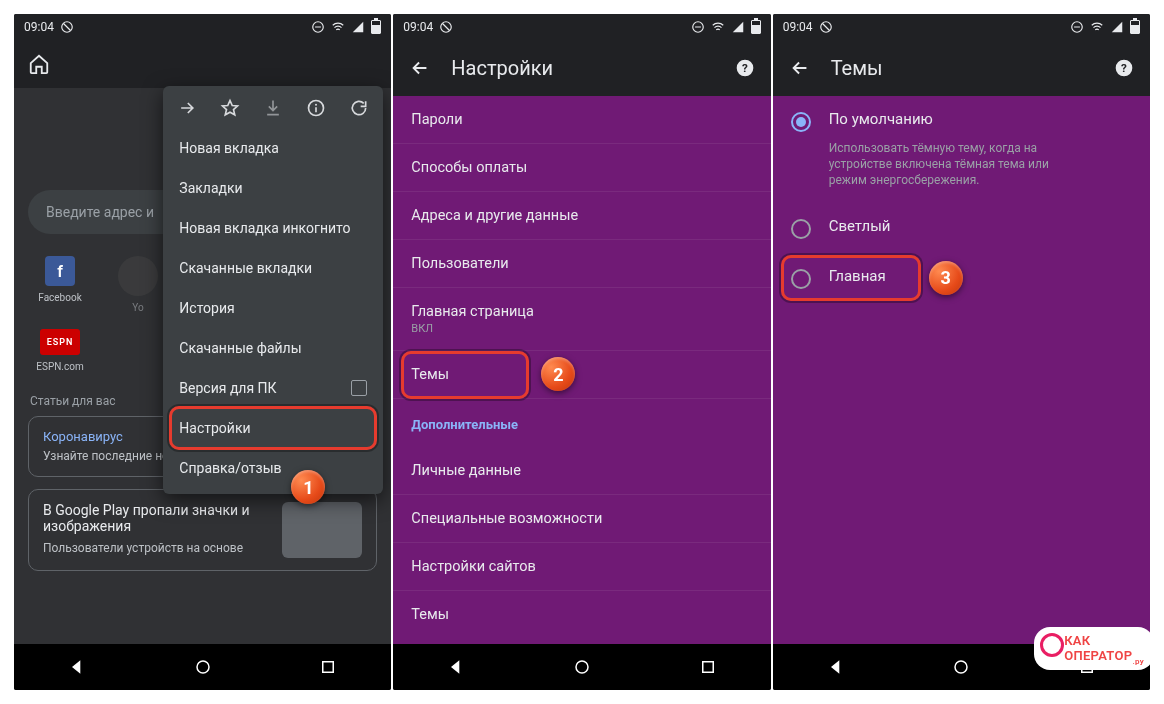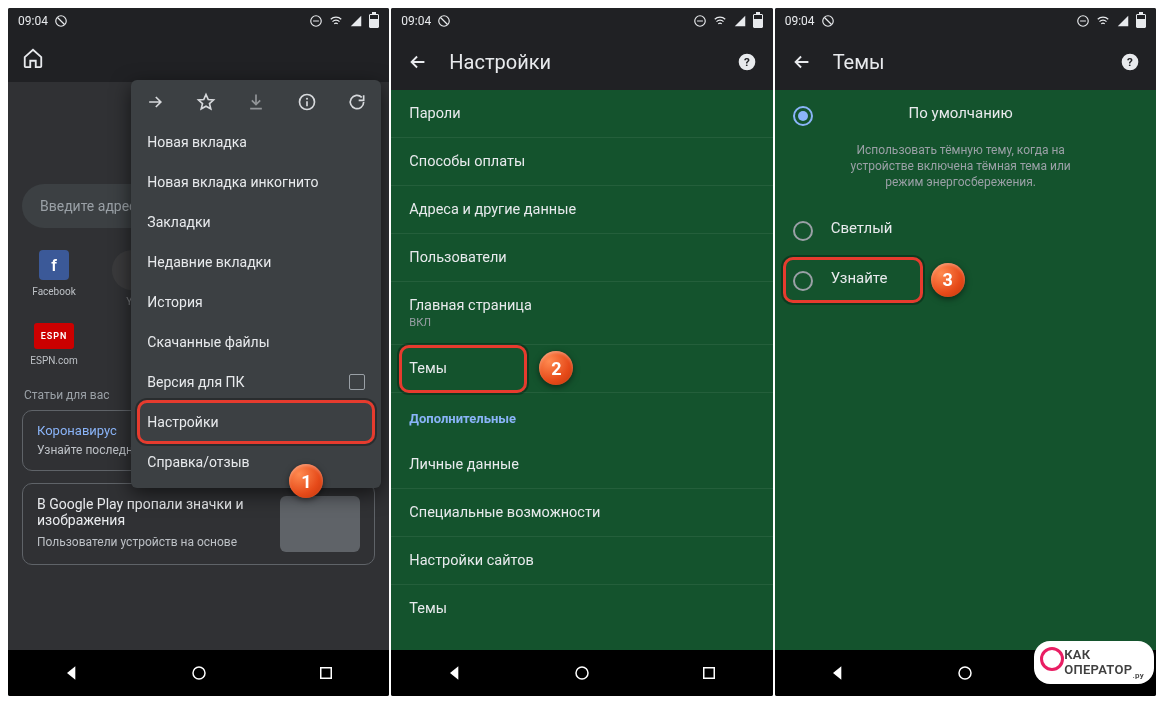--- a/index.html
+++ b/index.html
@@ -7,21 +7,21 @@
     font-family: Roboto, "Segoe UI", Arial, sans-serif;
     background: #fff;
     width: 1164px;
     height: 704px;
     position: relative;
     overflow: hidden;
   }
   .stage {
     display: flex;
     gap: 2px;
-    padding: 8px;
+    padding: 14px;
     background: #fff;
     height: 100%;
   }
   .phone {
     flex: 1;
     background: #202124;
     color: #e8eaed;
     position: relative;
     display: flex;
     flex-direction: column;
@@ -82,21 +82,21 @@
   }
   .card .title { color:#8ab4f8; font-size:13px; margin-bottom:4px; }
   .card .sub { color:#bdc1c6; font-size:12px; line-height:1.35; }
   .card .more { position:absolute; right:10px; top:10px; color:#bdc1c6; font-size:16px; }
   .card.media { display:flex; gap:10px; align-items:flex-start; }
   .card.media .txt { flex:1; }
   .card.media .thumb { width:80px; height:56px; background:#5f6368; border-radius:6px; }
 
   
   .menu {
-    position:absolute; top:46px; right:8px; width:250px;
+    position:absolute; top:46px; right:8px; width:220px;
     background:#3c4043; border-radius:6px; box-shadow:0 6px 20px rgba(0,0,0,.6);
     padding:6px 0; z-index:5;
   }
   .menu .iconrow {
     display:flex; justify-content:space-between; align-items:center;
     padding:6px 14px 10px;
   }
   .menu .iconrow .micon { width:20px; height:20px; opacity:.9; }
   .menu .item {
     padding:12px 16px; font-size:14px; color:#e8eaed; display:flex; align-items:center; justify-content:space-between;
@@ -119,46 +119,46 @@
   }
 
   
   .s2-header {
     height:56px; display:flex; align-items:center; gap:20px; padding:0 16px;
     background:#202124;
   }
   .s2-header .back { width:22px; height:22px; }
   .s2-header .title { font-size:20px; flex:1; }
   .s2-header .help { width:20px; height:20px; }
-  .list { flex:1; overflow:hidden; background:#14532d; position:relative; }
+  .list { flex:1; overflow:hidden; background:#701a75; position:relative; }
   .row {
     padding:15px 18px; border-bottom:1px solid rgba(255,255,255,.07);
     font-size:14.5px; color:#e8eaed;
   }
   .row .small { font-size:11px; color:#9aa0a6; margin-top:2px; }
   .row.section-head { color:#8ab4f8; font-size:13px; border-bottom:none; padding-top:18px;font-weight:bold; }
 
   
   .radio-row {
-    display:flex; gap:18px; padding:14px 18px; align-items:flex-start;text-align:center;
+    display:flex; gap:18px; padding:14px 18px; align-items:flex-start;
   }
   .radio {
     width:20px; height:20px; border:2px solid #9aa0a6; border-radius:50%;
     flex-shrink:0; position:relative; margin-top:2px;
   }
   .radio.checked { border-color:#8ab4f8; }
   .radio.checked::after {
     content:""; position:absolute; inset:3px; border-radius:50%; background:#8ab4f8;
   }
   .radio-row .rlabel { font-size:15px; }
-  .radio-row .rdesc { font-size:12px; color:#9aa0a6; margin-top:20px; line-height:1.35; max-width: 260px; }
+  .radio-row .rdesc { font-size:12px; color:#9aa0a6; margin-top:12px; line-height:1.35; max-width: 260px; }
 
   
   .watermark {
-    position:absolute; right:10px; bottom:20px; background:#fff; color:#404040;
+    position:absolute; right:10px; bottom:34px; background:#fff; color:#ef4444;
     font-size:13px; font-weight:600; padding:6px 10px 4px 30px; border-radius:16px;
     letter-spacing:.3px; z-index:20;
   }
   .watermark::before{
     content:""; position:absolute; left:6px; top:6px; width:18px; height:18px;
     border:3px solid #e91e63; border-radius:50%;
   }
   .watermark .ru { font-size:8px; vertical-align:sub; }
 </style>
 </head>
@@ -262,27 +262,27 @@
               <circle cx="12" cy="8" r="1.2" fill="#e8eaed"></circle>
             </svg>
           <svg class="micon" viewBox="0 0 24 24">
               <path d="M20 12a8 8 0 1 1-2.3-5.6M20 4v6h-6" fill="none" stroke="#e8eaed" stroke-width="2"></path>
             </svg>
         </div>
         <div class="item">
             <span>Новая вкладка</span>
           </div>
         <div class="item">
+            <span>Закладки</span>
+          </div>
+        <div class="item">
             <span>Новая вкладка инкогнито</span>
           </div>
         <div class="item">
-            <span>Закладки</span>
-          </div>
-        <div class="item">
-            <span>Недавние вкладки</span>
+            <span>Скачанные вкладки</span>
           </div>
         <div class="item">
             <span>История</span>
           </div>
         <div class="item">
             <span>Скачанные файлы</span>
           </div>
         <div class="item">
           <span>Версия для ПК</span>
           <span class="chk"></span>
@@ -443,21 +443,21 @@
       <div class="radio-row">
         <div class="radio"></div>
         <div>
             <div class="rlabel">Светлый</div>
           </div>
       </div>
       <div class="hlwrap">
         <div class="radio-row">
           <div class="radio"></div>
           <div>
-              <div class="rlabel">Узнайте</div>
+              <div class="rlabel">Главная</div>
             </div>
         </div>
         <div class="hl" style="left:8px; width:140px; top:2px; bottom:2px;"></div>
         <div class="badge" style="top:8px; left:156px;">3</div>
       </div>
     </div>
 
     <div class="navbar">
       <div class="navbtn">
           <svg viewBox="0 0 24 24" width="20" height="20">

